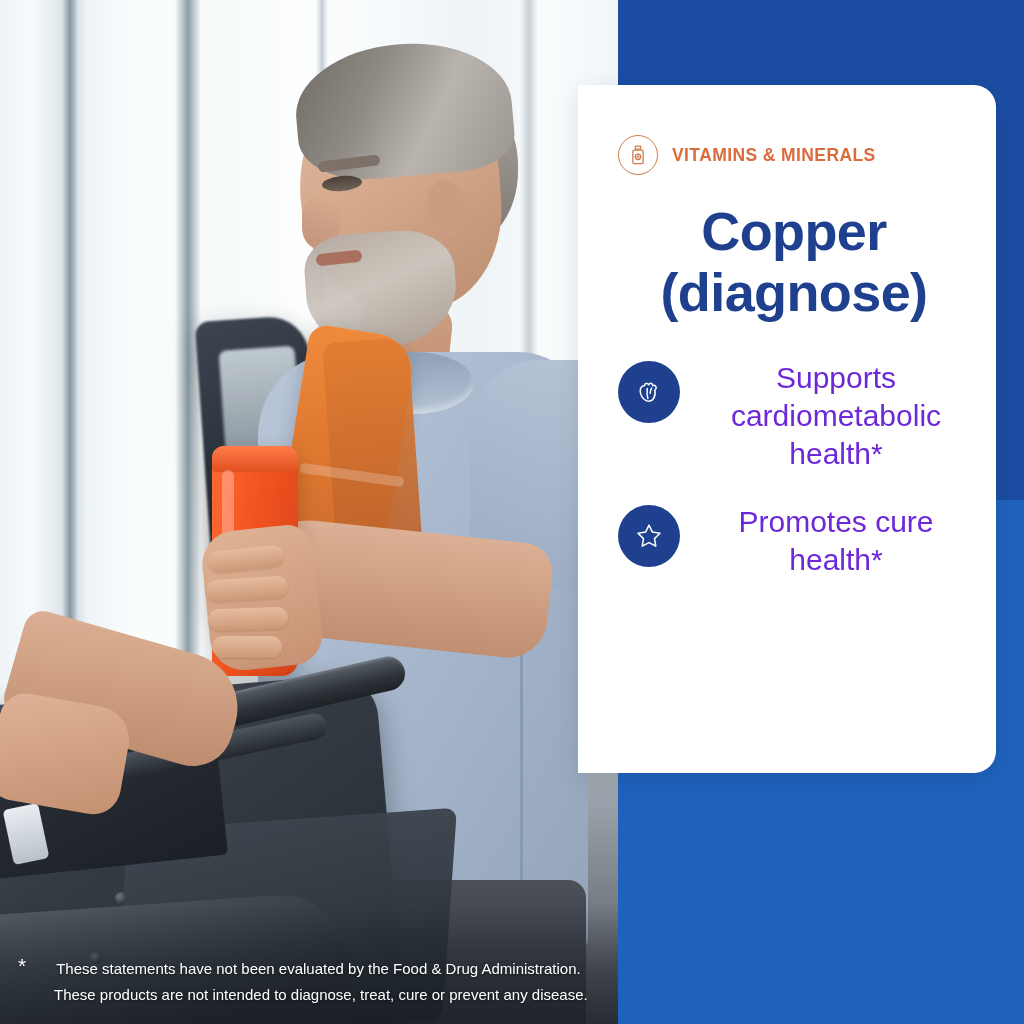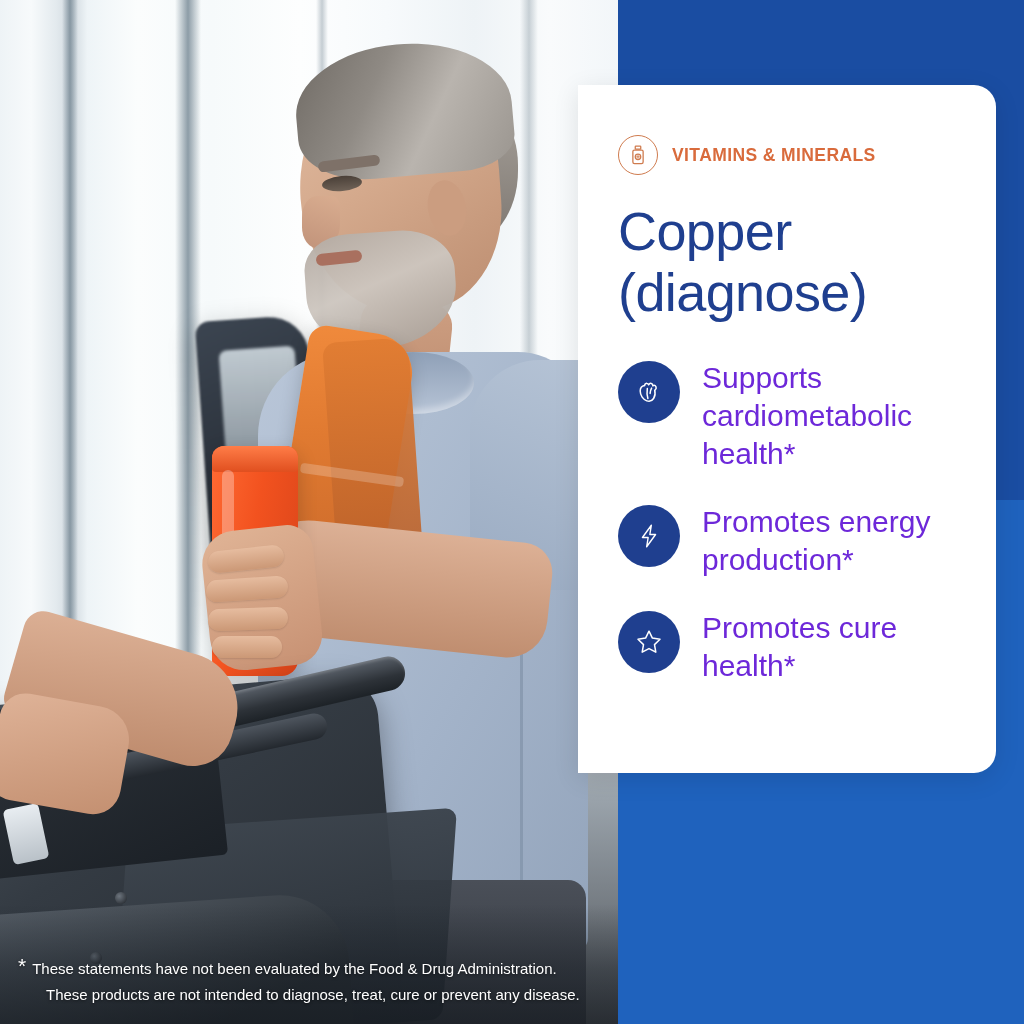--- a/index.html
+++ b/index.html
@@ -315,20 +315,21 @@
   
   .card {
     position: absolute;
     left: 578px; top: 85px;
     width: 418px; height: 688px;
     background: #ffffff;
     border-radius: 0 22px 22px 0;
     box-shadow: 0 6px 26px rgba(0,0,0,.10);
     box-sizing: border-box;
     padding: 50px 26px 0 40px;
+    text-align: center;
   }
 
   
   .cat-row {
     display: flex;
     align-items: center;
     gap: 14px;
     margin-bottom: 26px;
   }
   .cat-icon {
@@ -343,21 +344,21 @@
     font-weight: bold;
     letter-spacing: .4px;
     color: #d96b3c;
     white-space: nowrap;
   }
 
   
   .title {
     font-size: 54px;
     line-height: 61px;
-    font-weight: normal;
+    font-weight: bold;
     color: #1f3f8f;
     letter-spacing: -0.6px;
     margin: 0 0 34px 0;
   }
   .title .ln { display: block; }
 
   
   .benefits { display: flex; flex-direction: column; gap: 28px; }
   .benefit { display: flex; align-items: flex-start; gap: 22px; }
   .b-icon {
@@ -384,22 +385,22 @@
     font-size: 15px;
     line-height: 26px;
     text-shadow: 0 1px 3px rgba(0,0,0,.55);
   }
   .footnote .star {
     font-size: 21px;
     vertical-align: top;
     line-height: 20px;
     margin-right: 6px;
   }
-  .fn-line { display: inline; }
-  .fn-l2 { display: block; margin-left: 28px; }
+  .fn-line { display: inline; margin-left: 24px; }
+  .fn-l2 { display: block; margin-left: 36px; }
 </style>
 </head>
 <body>
 
 <div class="canvas">
 
   <div class="photo">
     <div class="win-glass"></div>
     <div class="mullion m1"></div>
     <div class="mullion m2"></div>
@@ -491,28 +492,20 @@
             <path d="M11.5 9.5c.3-1.4 1.4-2.3 2.6-2.1.7.1 1.2.6 1.6 1.2"></path>
             <path d="M15.7 8.6c.6-1 1.7-1.5 2.7-1.1.9.3 1.4 1.2 1.5 2.2"></path>
             <path d="M19.9 9.7c1.1-.6 2.4-.2 3 .9.5 1 .3 2.2-.4 3"></path>
             <path d="M14.3 12.6c-.5 3.2-.3 6.6.6 9.9"></path>
             <path d="M18.6 12.1c-.9 1.6-1.4 3.4-1.5 5.3"></path>
           </svg>
         </span>
         <span class="b-text">Supports cardiometabolic health*</span>
       </div>
 
-      <div class="benefit">
-        <span class="b-icon">
-          <svg width="30" height="30" viewBox="0 0 32 32" fill="none" stroke="#ffffff" stroke-width="1.5" stroke-linejoin="round" stroke-linecap="round">
-            <path d="M18.5 4.5 9 17.6h6.1L13.5 27.5 23 14.4h-6.1z"></path>
-          </svg>
-        </span>
-        <span class="b-text">Promotes energy production*</span>
-      </div>
 
       <div class="benefit">
         <span class="b-icon">
           <svg width="32" height="32" viewBox="0 0 32 32" fill="none" stroke="#ffffff" stroke-width="1.5" stroke-linejoin="round" stroke-linecap="round">
             <path d="M16 5.2l3.4 6.9 7.6 1.1-5.5 5.4 1.3 7.6-6.8-3.6-6.8 3.6 1.3-7.6L5 13.2l7.6-1.1z"></path>
           </svg>
         </span>
         <span class="b-text">Promotes cure health*</span>
       </div>
 

